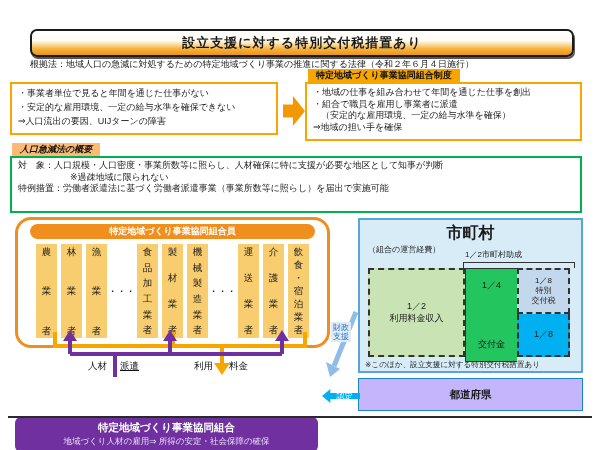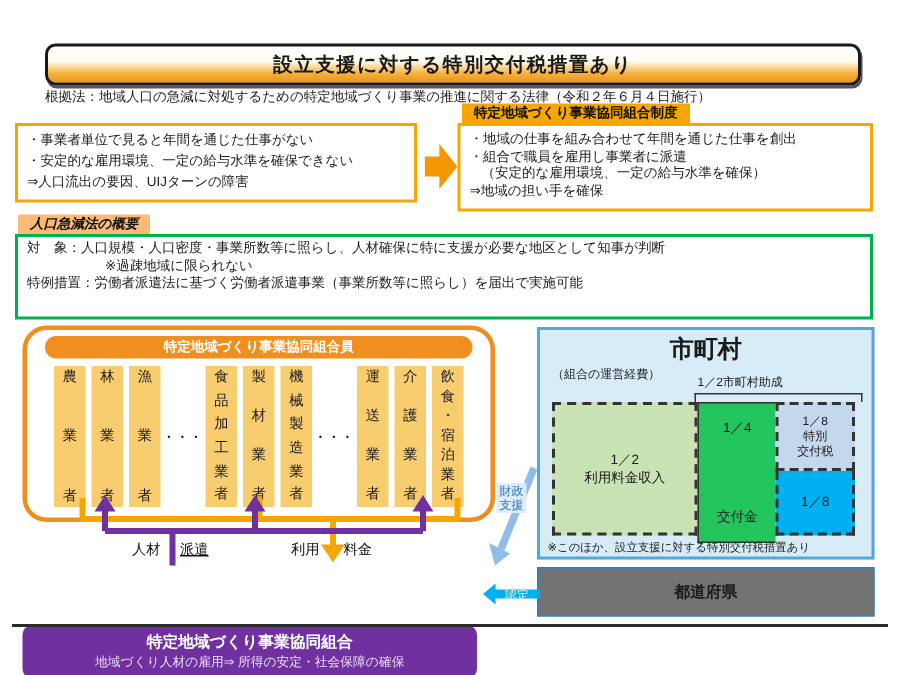--- a/index.html
+++ b/index.html
@@ -56,21 +56,21 @@
     border-top:1.5px solid #333;border-left:1.5px solid #333;border-right:1.5px solid #333;}
   .seg{position:absolute;box-sizing:border-box;display:flex;flex-direction:column;
     align-items:center;justify-content:center;font-size:9px;line-height:1.25;text-align:center;}
   .seg-fee{left:8px;top:48px;width:97px;height:89px;background:#c9e3b5;border:2px dashed #333;}
   .seg-grant{left:105px;top:48px;width:52px;height:94px;background:#22c55e;border:1.5px solid #333;border-right:none;gap:47px;}
   .seg-tax{left:157px;top:48px;width:53px;height:46px;background:#c3d7ed;border:2px dashed #333;font-size:8px;}
   .seg-eighth{left:157px;top:94px;width:53px;height:43px;background:#00b0f0;
     border:2px dashed #333;border-top:none;}
   .muni-note{position:absolute;left:5px;top:140px;font-size:7.6px;white-space:nowrap;}
   
-  .pref-box{position:absolute;left:358px;top:378px;width:225px;height:33px;background:#737373;
+  .pref-box{position:absolute;left:358px;top:378px;width:225px;height:33px;background:#c4b5fd;
     border:1px solid #1a87c9;box-sizing:border-box;display:flex;align-items:center;
     justify-content:center;font-size:10.5px;font-weight:bold;}
   
   .nintei-arrow{position:absolute;left:322px;top:389px;width:38px;height:14px;background:#00b0f0;
     clip-path:polygon(0 50%,22% 0,22% 28%,100% 28%,100% 72%,22% 72%,22% 100%);
     display:flex;align-items:center;justify-content:center;}
   .nintei-label{font-size:8px;color:#fff;margin-left:7px;}
   .zaisei-label{position:absolute;left:331px;top:322px;width:20px;background:#ddebfa;
     color:#2e74b5;font-size:8px;line-height:1.15;text-align:center;padding:1px 0;}
   .bottom-rule{position:absolute;left:8px;top:416px;width:584px;height:0;

